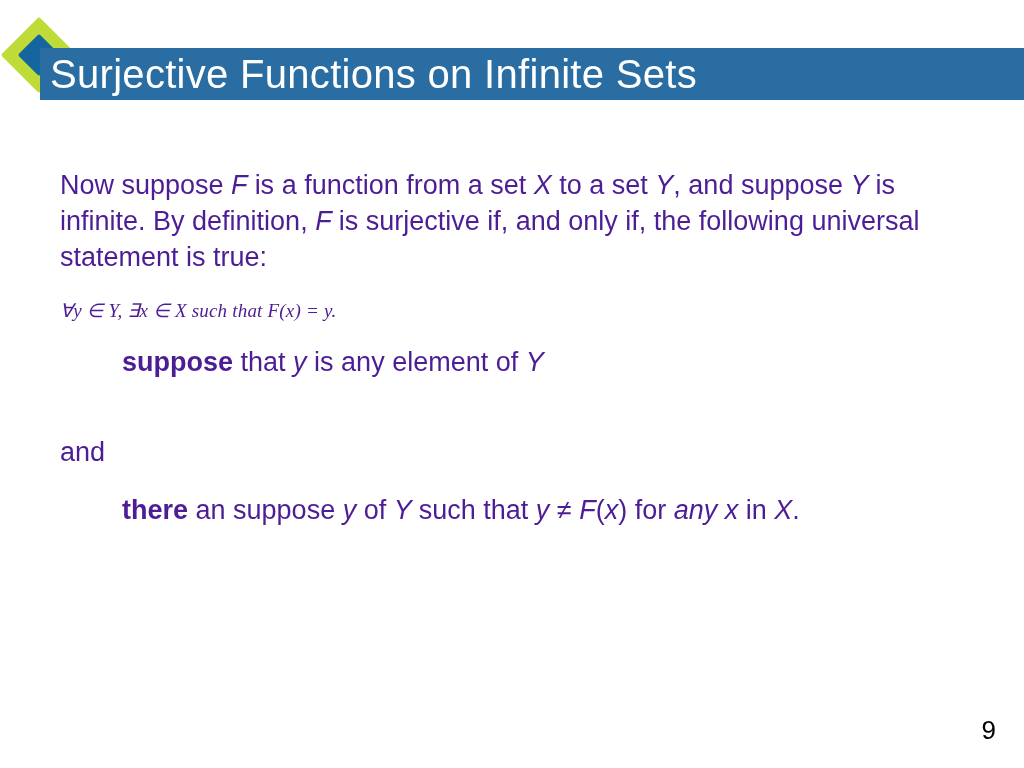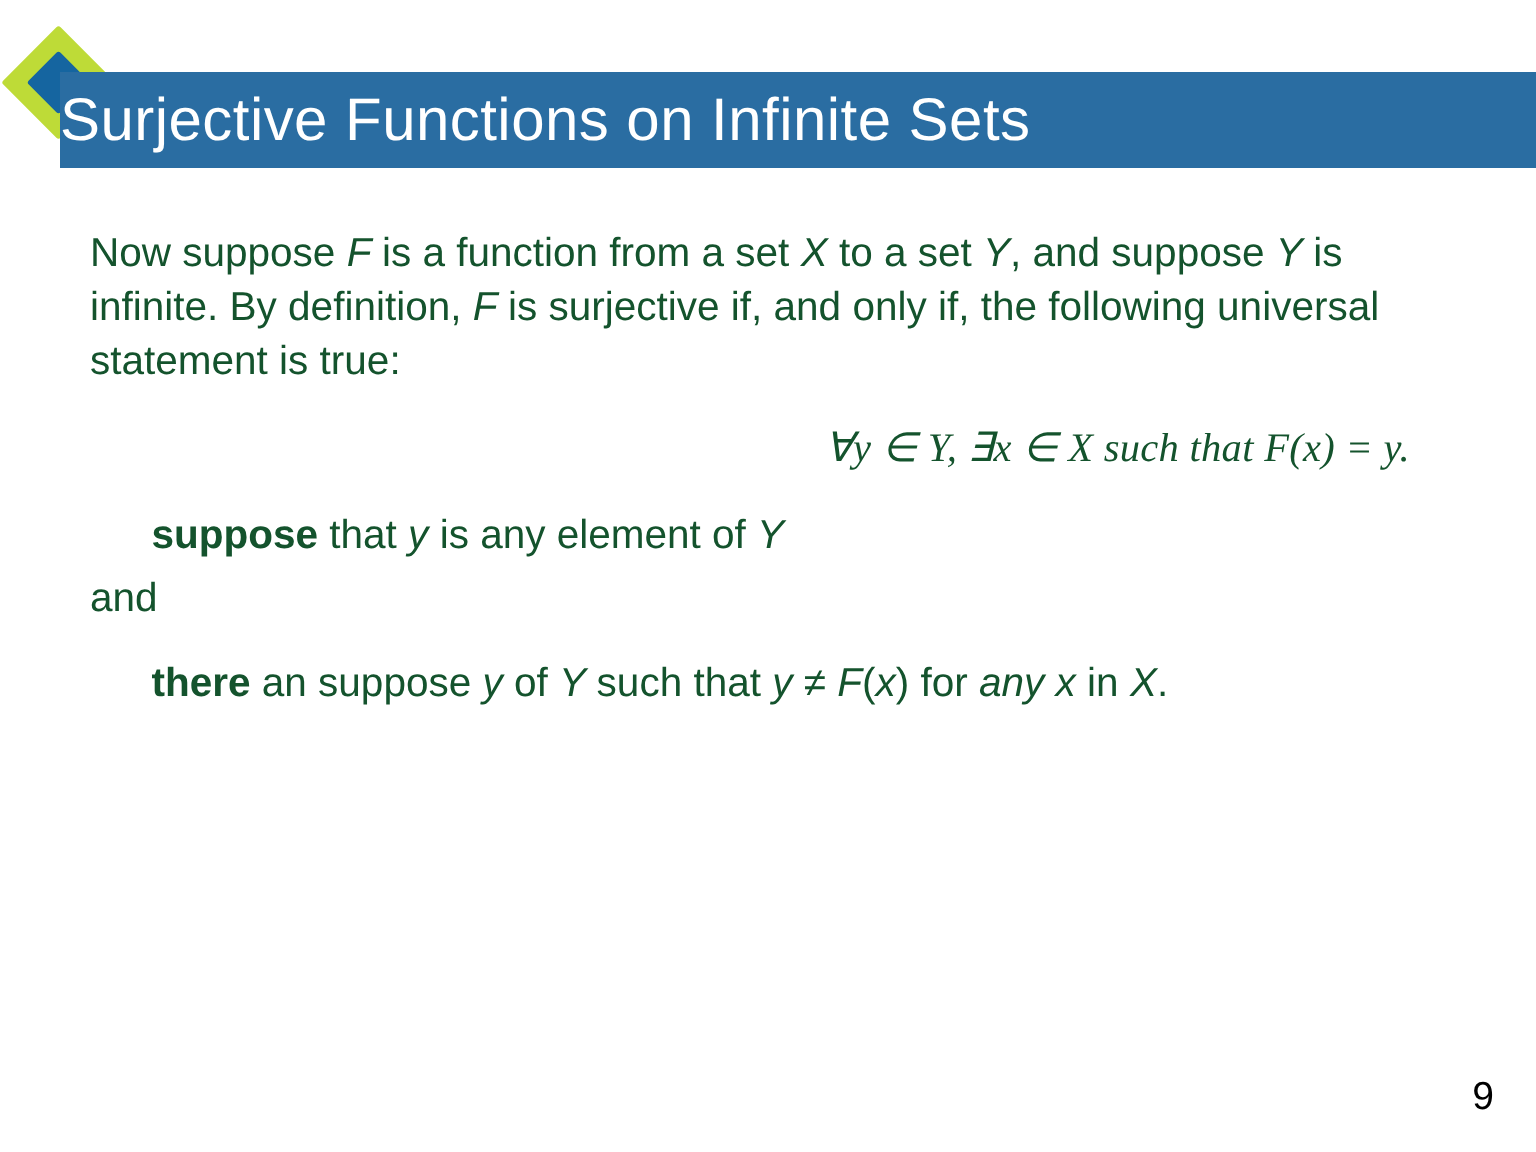--- a/index.html
+++ b/index.html
@@ -11,24 +11,25 @@
     font-family: Arial, Helvetica, sans-serif;
     color: #000;
     overflow: hidden;
     position: relative;
   }
   .title-bar {
     position: absolute;
     top: 48px;
     left: 40px;
     right: 0;
-    height: 64px;
+    height: 52px;
     background: #2a6da2;
     display: flex;
     align-items: center;
+    padding-left: 10px;
   }
   .title-text {
     color: #ffffff;
     font-size: 40px;
     font-weight: 400;
     letter-spacing: 0.3px;
   }
   .diamond-outer {
     position: absolute;
     top: 28px;
@@ -43,50 +44,51 @@
     position: absolute;
     top: 12px;
     left: 12px;
     width: 30px;
     height: 30px;
     background: #1565a0;
     border-radius: 2px;
   }
   .body-area {
     position: absolute;
-    top: 151px;
+    top: 168px;
     left: 60px;
     width: 880px;
     font-size: 27px;
     line-height: 1.33;
-    color: #14532d;
+    color: #4c1d95;
   }
   .para {
     margin: 0 0 22px 0;
   }
   .formula {
-    text-align: right;
+    text-align: left;
     font-family: "Times New Roman", Times, serif;
-    font-size: 27px;
+    font-size: 19px;
     margin: 4px 0 22px 0;
     letter-spacing: 0.2px;
   }
   .ital { font-style: italic; }
   .proof-block {
-    margin-left: 41px;
+    margin-left: 62px;
     margin-bottom: 6px;
   }
   .and-row {
     display: flex;
     gap: 32px;
     margin-bottom: 22px;
   }
   .and-label {
     width: 48px;
     flex: none;
+    margin-top: 48px;
   }
   .page-num {
     position: absolute;
     right: 28px;
     bottom: 22px;
     font-size: 26px;
     color: #000;
   }
   b { font-weight: 700; }
 </style>

